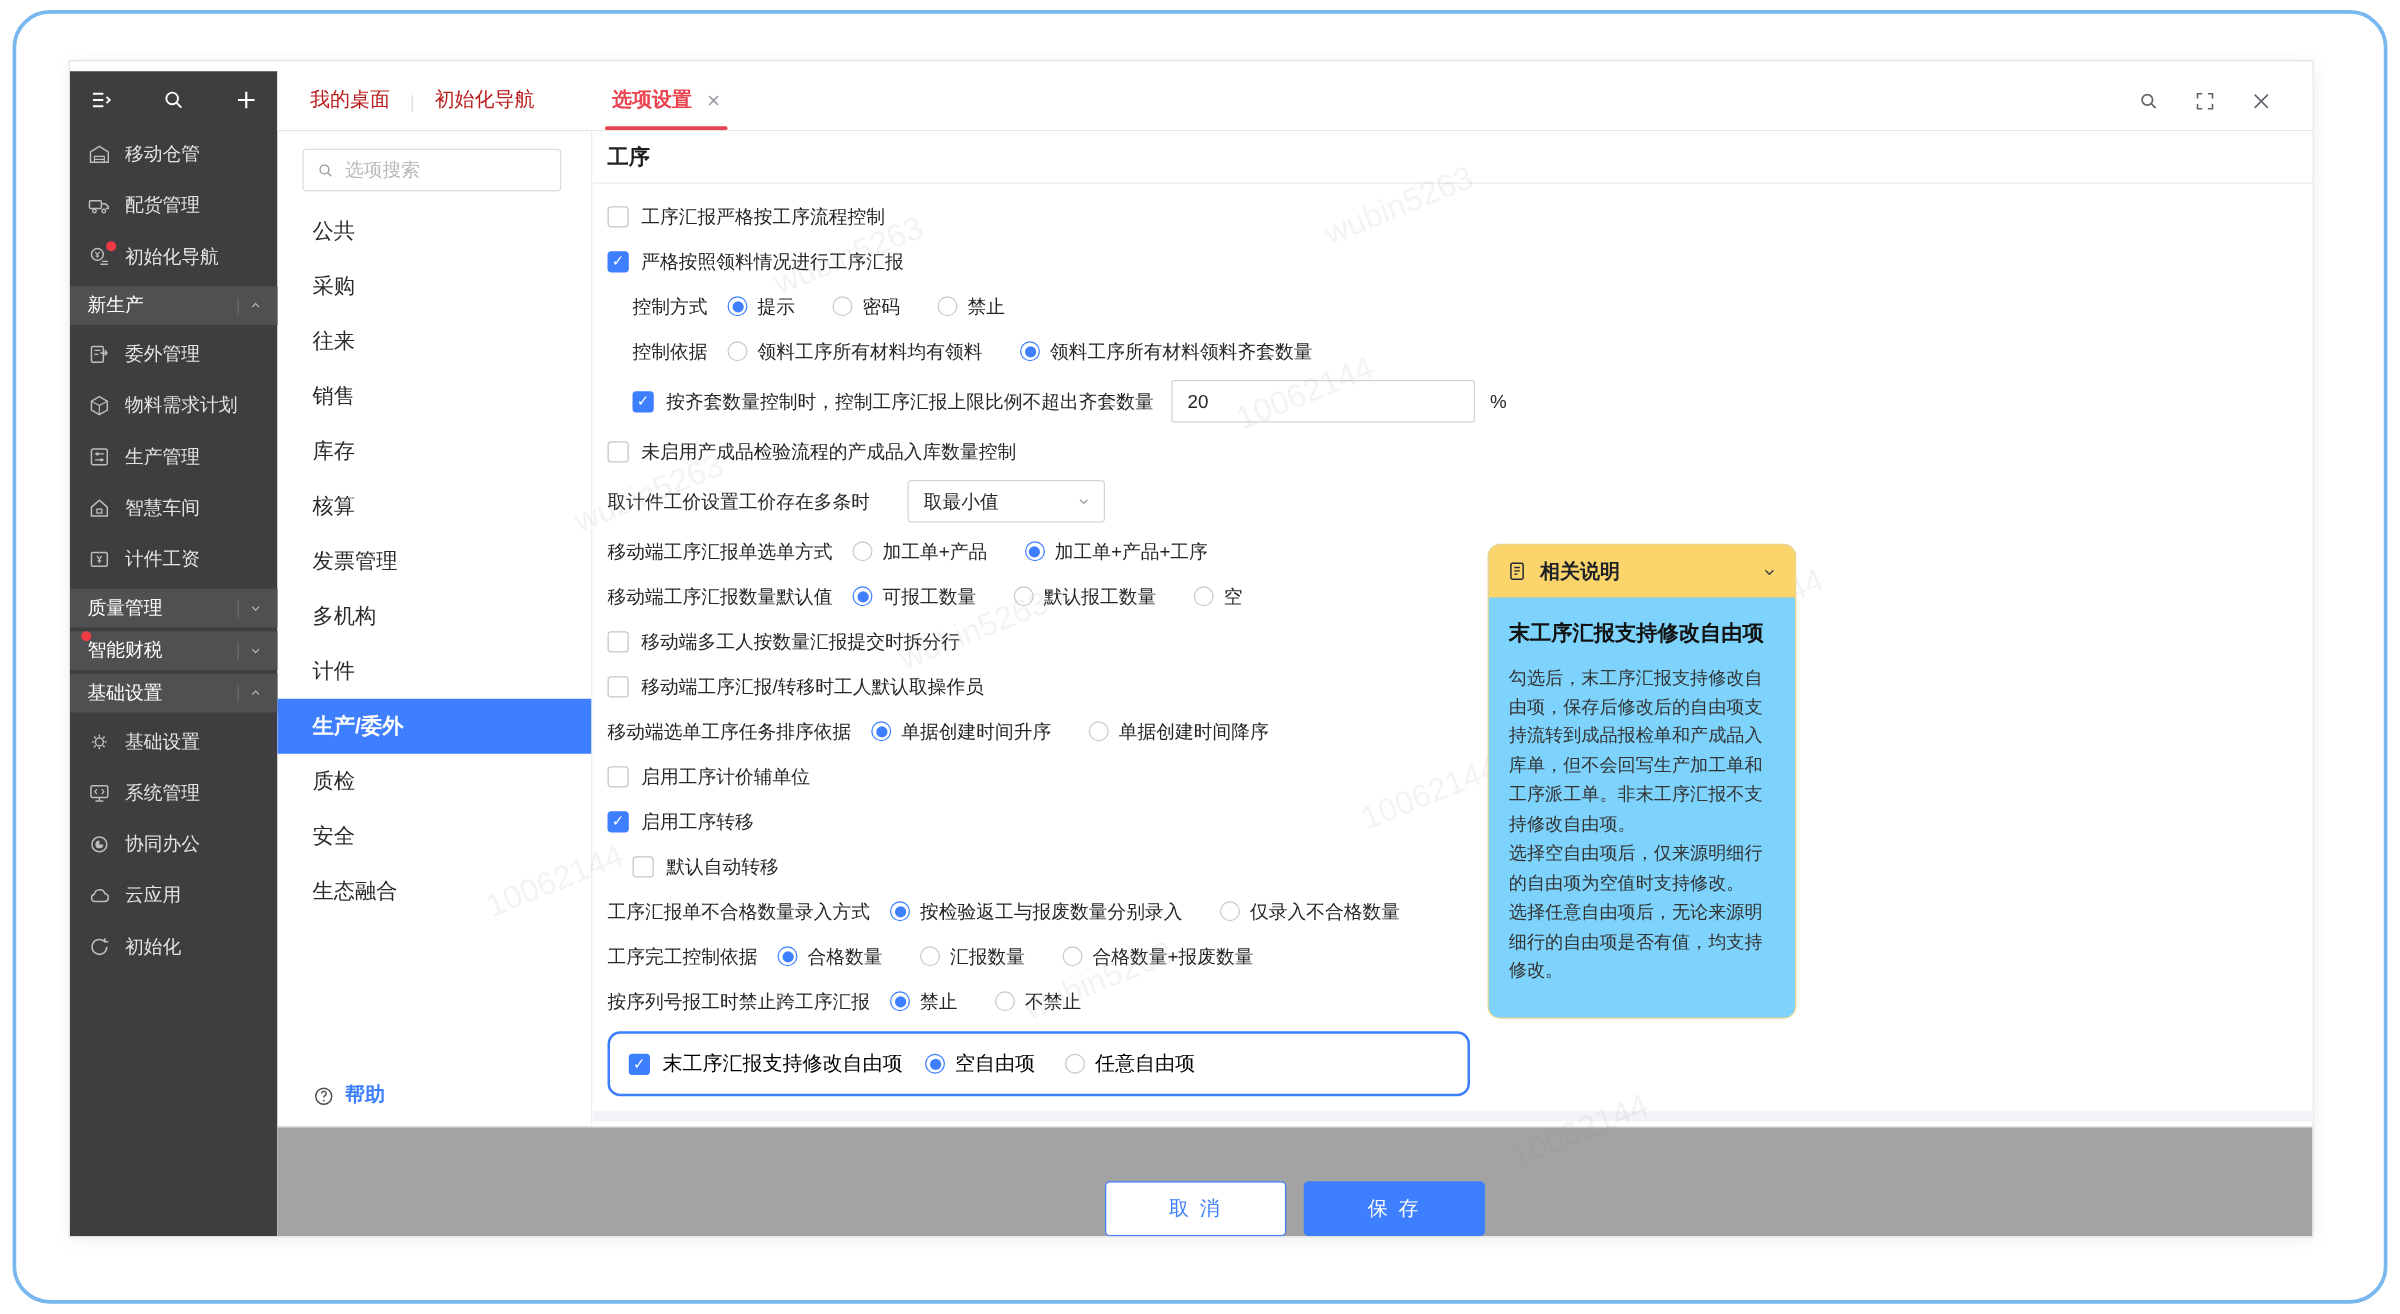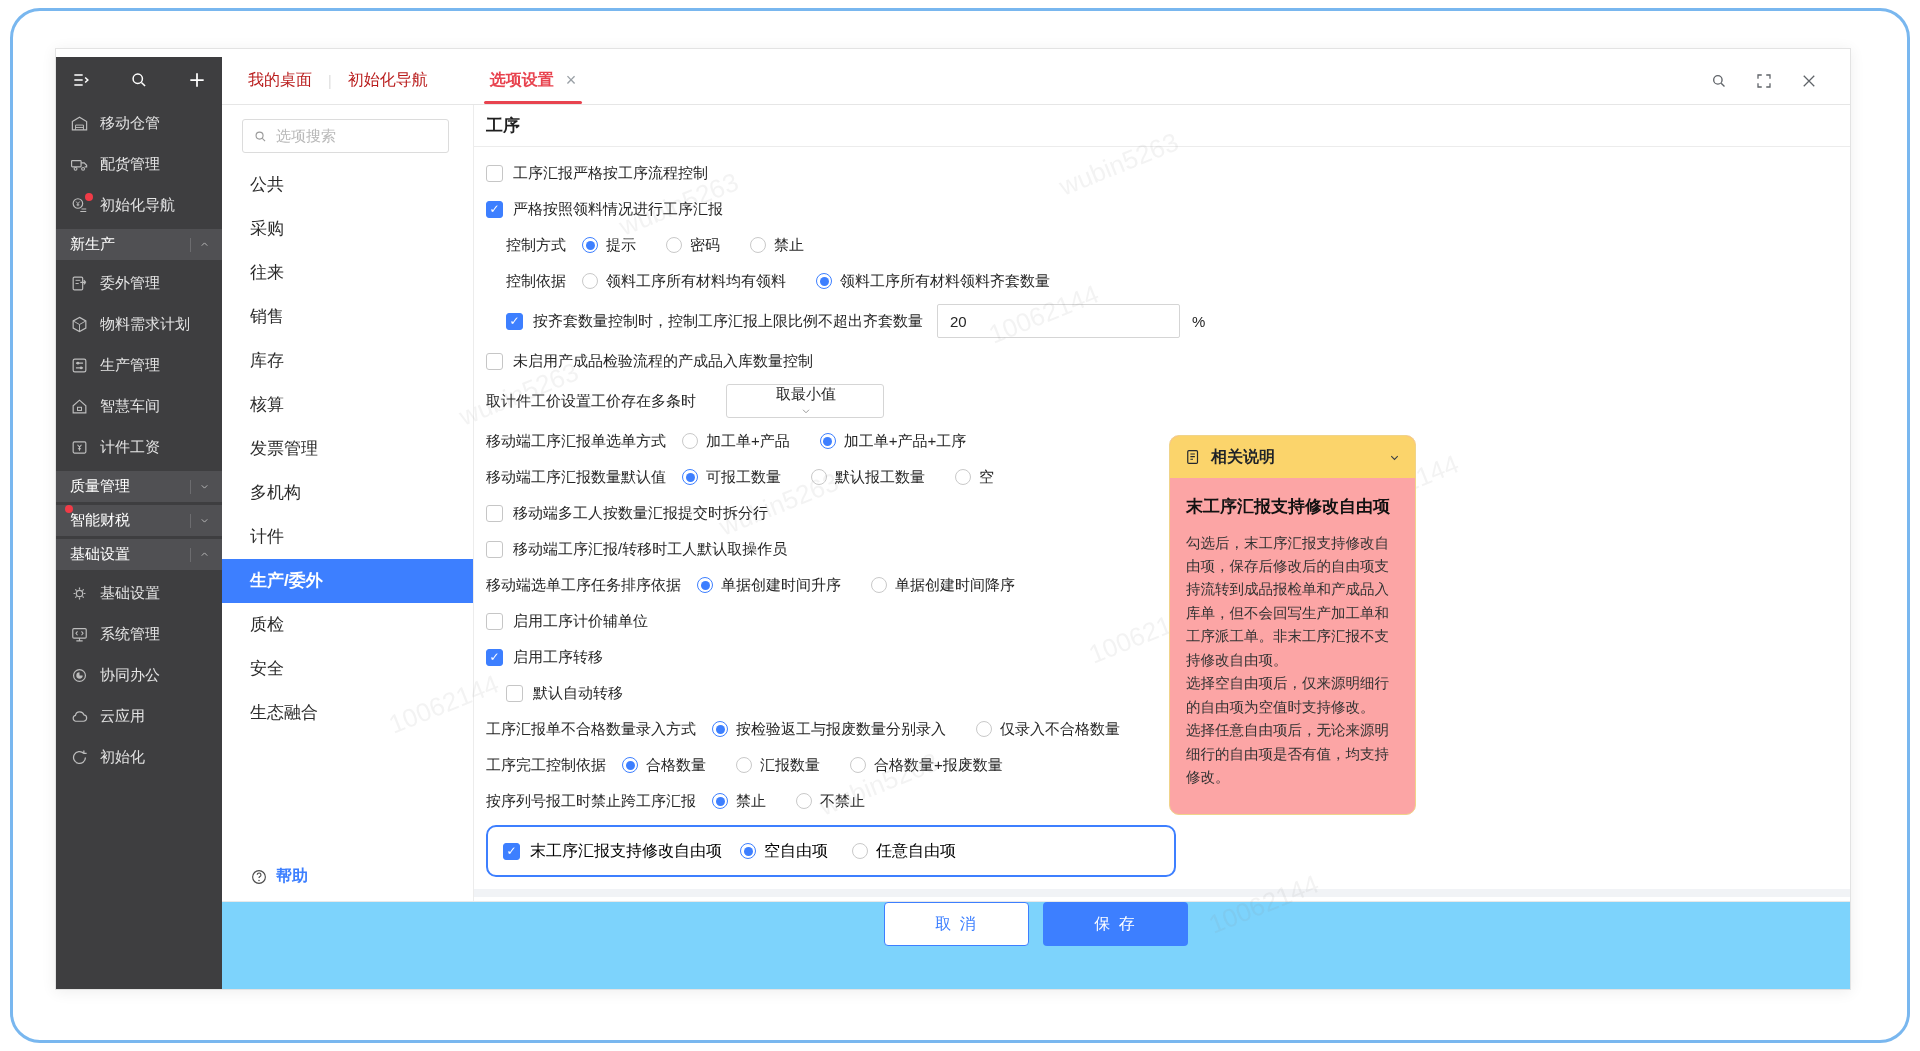--- a/index.html
+++ b/index.html
@@ -53,37 +53,37 @@
   .ind1{padding-left:28px;}
   .cb{width:17px;height:17px;border:1px solid #c6c6c6;border-radius:3px;display:flex;align-items:center;justify-content:center;font-size:12px;color:transparent;background:#fff;flex-shrink:0;margin-right:10px;cursor:pointer;}
   .cb.checked{background:#3D7FFF;border-color:#3D7FFF;color:#fff;}
   .grp-label{margin-right:16px;}
   .rd-opt{display:flex;align-items:center;gap:8px;margin-right:30px;cursor:pointer;}
   .rd{width:16px;height:16px;border:1px solid #c9c9c9;border-radius:50%;position:relative;flex-shrink:0;background:#fff;}
   .rd.sel{border:1.5px solid #3D7FFF;}
   .rd.sel::after{content:"";position:absolute;inset:2.5px;background:#3D7FFF;border-radius:50%;}
   .num-input{width:243px;height:34px;border:1px solid #d5d5d5;border-radius:2px;padding-left:12px;font-size:15px;margin-left:14px;color:#262626;outline:none;font-family:inherit;}
   .suffix{margin-left:12px;}
-  .select{width:158px;height:34px;border:1px solid #d5d5d5;border-radius:3px;display:flex;align-items:center;justify-content:space-between;padding:0 10px 0 12px;margin-left:14px;font-size:15px;cursor:pointer;background:#fff;flex-direction:column;}
+  .select{width:158px;height:34px;border:1px solid #d5d5d5;border-radius:3px;display:flex;align-items:center;justify-content:space-between;padding:0 10px 0 12px;margin-left:14px;font-size:15px;cursor:pointer;background:#fff;}
   .select .chev{width:12px;height:12px;color:#9a9a9a;}
   .highlight-row{border:2px solid #3D7FFF;border-radius:10px;width:690px;min-height:52px;display:flex;align-items:center;margin:6px 0 0 8px;padding-left:15px;background:#fff;}
   .highlight-row .rd-opt{margin-right:24px;}
   .highlight-row .gap{width:18px;}
   .section-strip{height:8px;background:#f1f3f6;margin-top:12px;}
   .next-section{font-size:17px;font-weight:bold;color:#1f1f1f;padding:12px 0 0 12px;}
   
-  .info-panel{position:absolute;left:695px;top:330px;width:247px;border:1px solid #f0d48a;border-radius:10px;background:#fca5a5;overflow:hidden;z-index:4;}
+  .info-panel{position:absolute;left:716px;top:330px;width:247px;border:1px solid #f0d48a;border-radius:10px;background:#7dd3fc;overflow:hidden;z-index:4;}
   .info-head{background:#fbd46b;height:42px;display:flex;align-items:center;gap:9px;padding:0 14px;font-size:16px;font-weight:bold;color:#1e2228;cursor:pointer;}
   .info-head .icon{width:18px;height:18px;color:#23272e;}
   .info-head .chev{margin-left:auto;width:13px;height:13px;color:#3a3f46;}
   .info-body{padding:16px 16px 24px;}
   .info-title{font-size:17px;font-weight:bold;line-height:1.5;color:#111;margin-bottom:12px;}
   .info-body p{margin:0;font-size:14.5px;line-height:1.62;color:#333;}
   
-  .footer{height:88px;border-top:1px solid #e9e9e9;display:flex;align-items:flex-start;justify-content:center;gap:14px;background:#7dd3fc;flex-shrink:0;}
+  .footer{height:88px;border-top:1px solid #e9e9e9;display:flex;align-items:flex-end;justify-content:center;gap:14px;background:#a3a3a3;flex-shrink:0;}
   .btn{width:145px;height:44px;border-radius:4px;font-size:16px;letter-spacing:2px;display:flex;align-items:center;justify-content:center;cursor:pointer;font-family:inherit;}
   .btn-cancel{border:1px solid #3D7FFF;color:#3D7FFF;background:#fff;}
   .btn-save{background:#3D7FFF;color:#fff;border:none;}
   
   .wm-layer{position:absolute;inset:0;pointer-events:none;z-index:3;overflow:hidden;}
   .wm{position:absolute;font-size:26px;color:rgba(140,140,140,0.10);transform:rotate(-22deg);white-space:nowrap;}
 </style>
 </head>
 <body>
 

